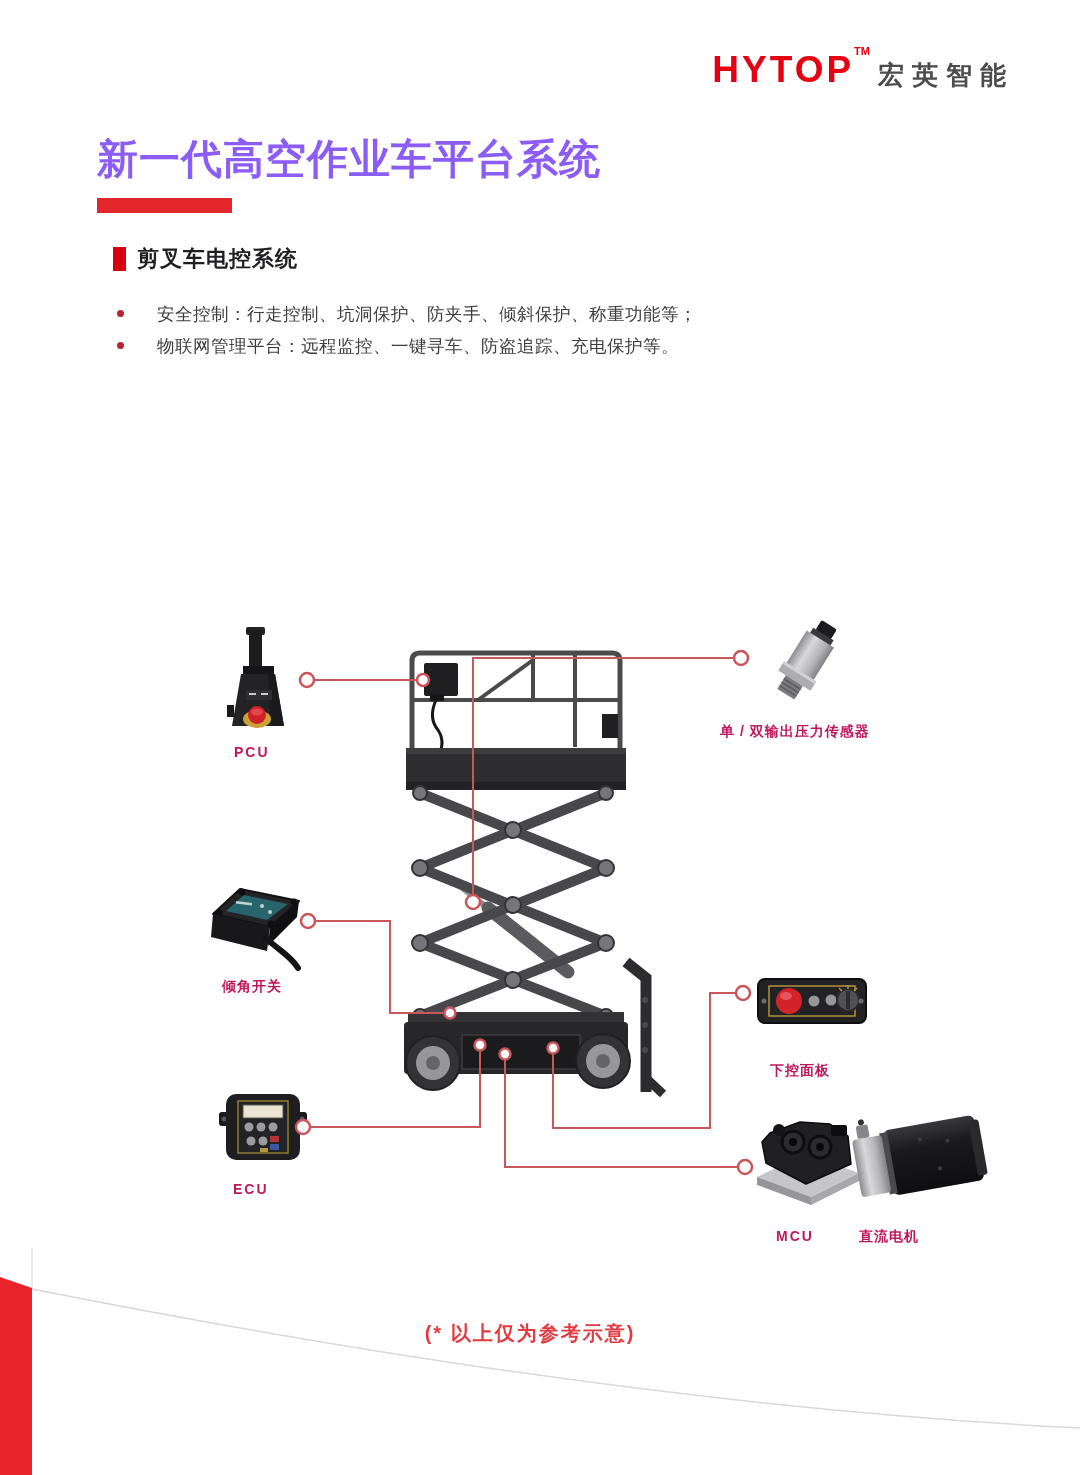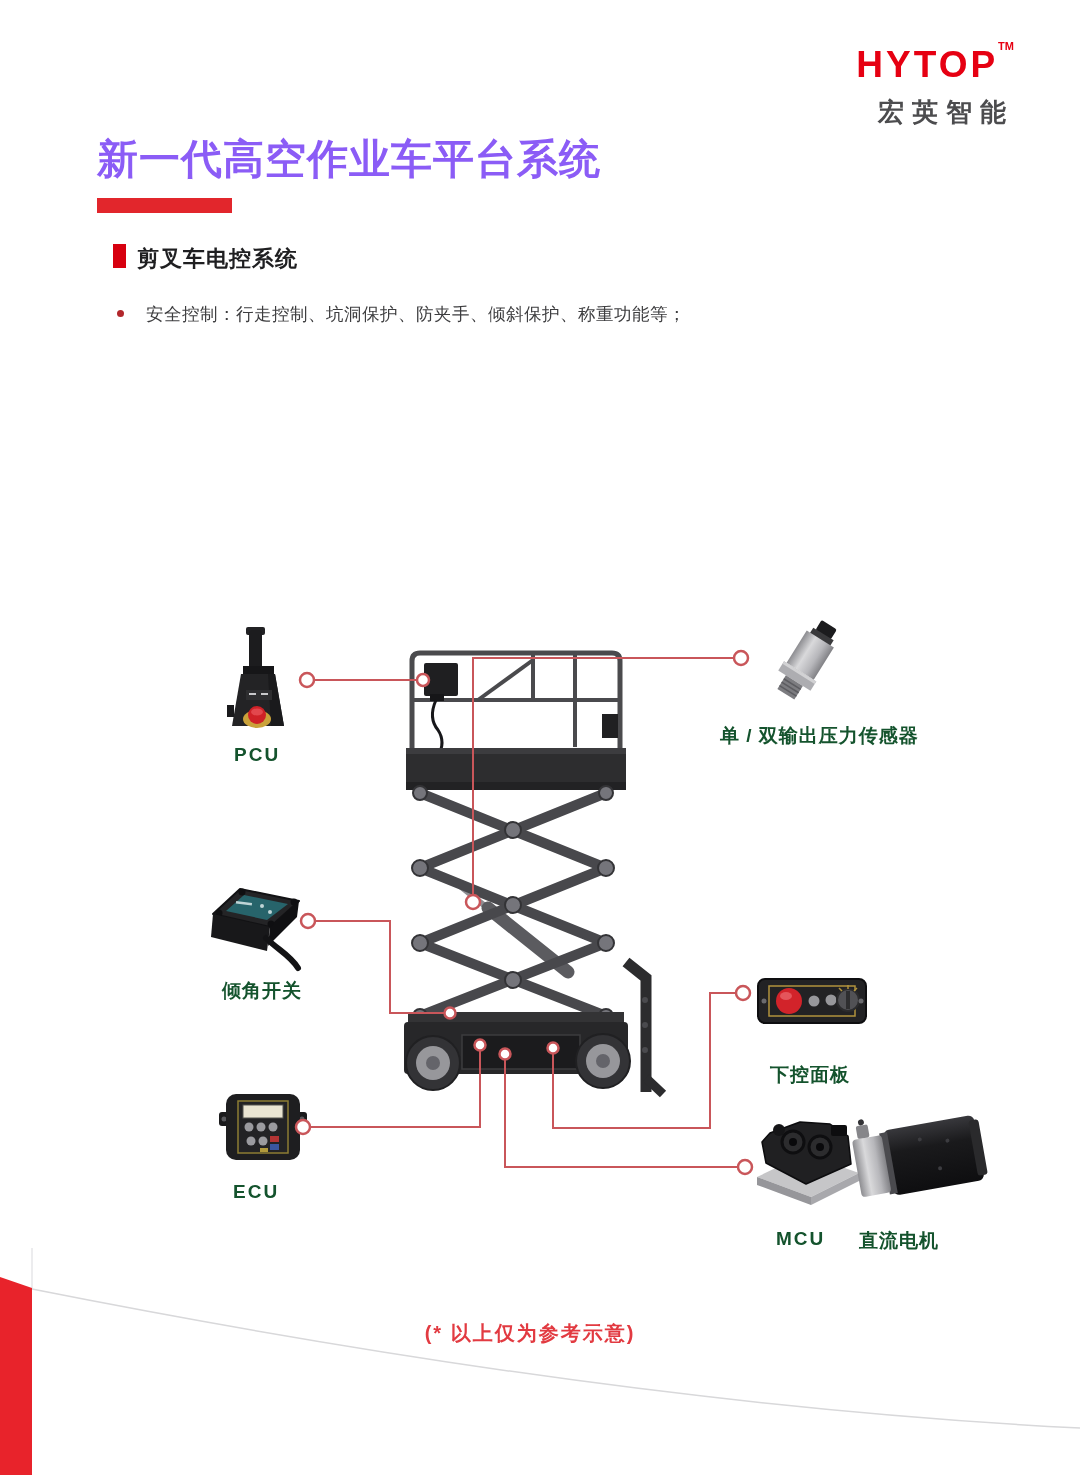--- a/index.html
+++ b/index.html
@@ -2,38 +2,38 @@
 <html><head>
 <meta charset="utf-8">
 <style>
   html,body{margin:0;padding:0;}
   body{
     width:1080px;height:1475px;position:relative;background:#ffffff;
     font-family:"Liberation Sans","DejaVu Sans",sans-serif;overflow:hidden;
   }
   .abs{position:absolute;}
   
-  .logo{top:46px;right:66px;display:flex;flex-direction:column;align-items:flex-end;}
+  .logo{top:46px;right:66px;display:flex;flex-direction:row;align-items:center;}
   .logo-brand{font-size:37px;font-weight:800;color:#e60012;letter-spacing:3px;line-height:1;}
   .logo-tm{font-size:11px;font-weight:700;color:#e60012;vertical-align:top;position:relative;top:-6px;letter-spacing:0;}
   .logo-company{font-size:26px;font-weight:700;color:#4c4c4e;letter-spacing:8px;margin-top:12px;text-indent:8px;}
   
   .page-title{left:97px;top:132px;font-size:41px;font-weight:800;color:#8b5cf6;letter-spacing:1px;}
   .title-underline{left:97px;top:198px;width:135px;height:15px;background:#e2262c;}
   
-  .section{left:97px;top:244px;display:flex;padding-left:16px;}
+  .section{left:97px;top:244px;display:flex;align-items:center;padding-left:16px;}
   .section-marker{width:13px;height:24px;background:#d7000f;margin-right:11px;}
   .section-heading{font-size:22px;font-weight:700;color:#1f1f21;letter-spacing:1px;}
   
   .bullets{left:117px;top:302px;list-style:none;margin:0;padding:0;}
-  .bullets li{display:flex;align-items:flex-start;height:32px;}
+  .bullets li{display:flex;align-items:flex-start;height:32px;gap:11px;}
   .bullet-dot{width:7px;height:7px;border-radius:50%;background:#b2272b;margin:8px 22px 0 0;flex:none;}
   .bullet-text{font-size:17.5px;color:#3d3d3f;font-weight:500;letter-spacing:.5px;}
   
-  .label{color:#14532d;font-weight:700;font-size:19px;letter-spacing:1px;white-space:nowrap;}
+  .label{color:#be185d;font-weight:700;font-size:14px;letter-spacing:1px;white-space:nowrap;}
   .label-pcu{left:234px;top:744px;letter-spacing:2px;}
   .label-pressure{left:720px;top:723px;}
   .label-tilt{left:222px;top:978px;}
   .label-panel{left:770px;top:1062px;}
   .label-ecu{left:233px;top:1181px;letter-spacing:2px;}
   .label-mcu{left:776px;top:1228px;letter-spacing:2px;}
   .label-motor{left:859px;top:1228px;}
   .diagram-note{left:330px;top:1320px;width:400px;text-align:center;font-size:20px;font-weight:700;color:#e23a41;letter-spacing:2px;}
   svg{display:block;}
 </style>
@@ -50,20 +50,24 @@
 
 <div class="abs section">
   <div class="section-marker"></div>
   <div class="section-heading">剪叉车电控系统</div>
 </div>
 
 <ul class="abs bullets">
   <li>
       <span class="bullet-dot"></span>
       <span class="bullet-text">安全控制：行走控制、坑洞保护、防夹手、倾斜保护、称重功能等；</span>
+    </li>
+  <li>
+      <span class="bullet-dot"></span>
+      <span class="bullet-text">物联网管理平台：远程监控、一键寻车、防盗追踪、充电保护等。</span>
     </li>
 </ul>
 
 <svg class="abs" style="left:0;top:600px" width="1080" height="720" viewBox="0 600 1080 720">
   <defs>
     <linearGradient id="gSilver" x1="0" y1="0" x2="1" y2="0">
       <stop offset="0" stop-color="#8d8d91"></stop>
         <stop offset="0.35" stop-color="#d9d9db"></stop>
       <stop offset="0.7" stop-color="#b7b7bb"></stop>
         <stop offset="1" stop-color="#818185"></stop>

